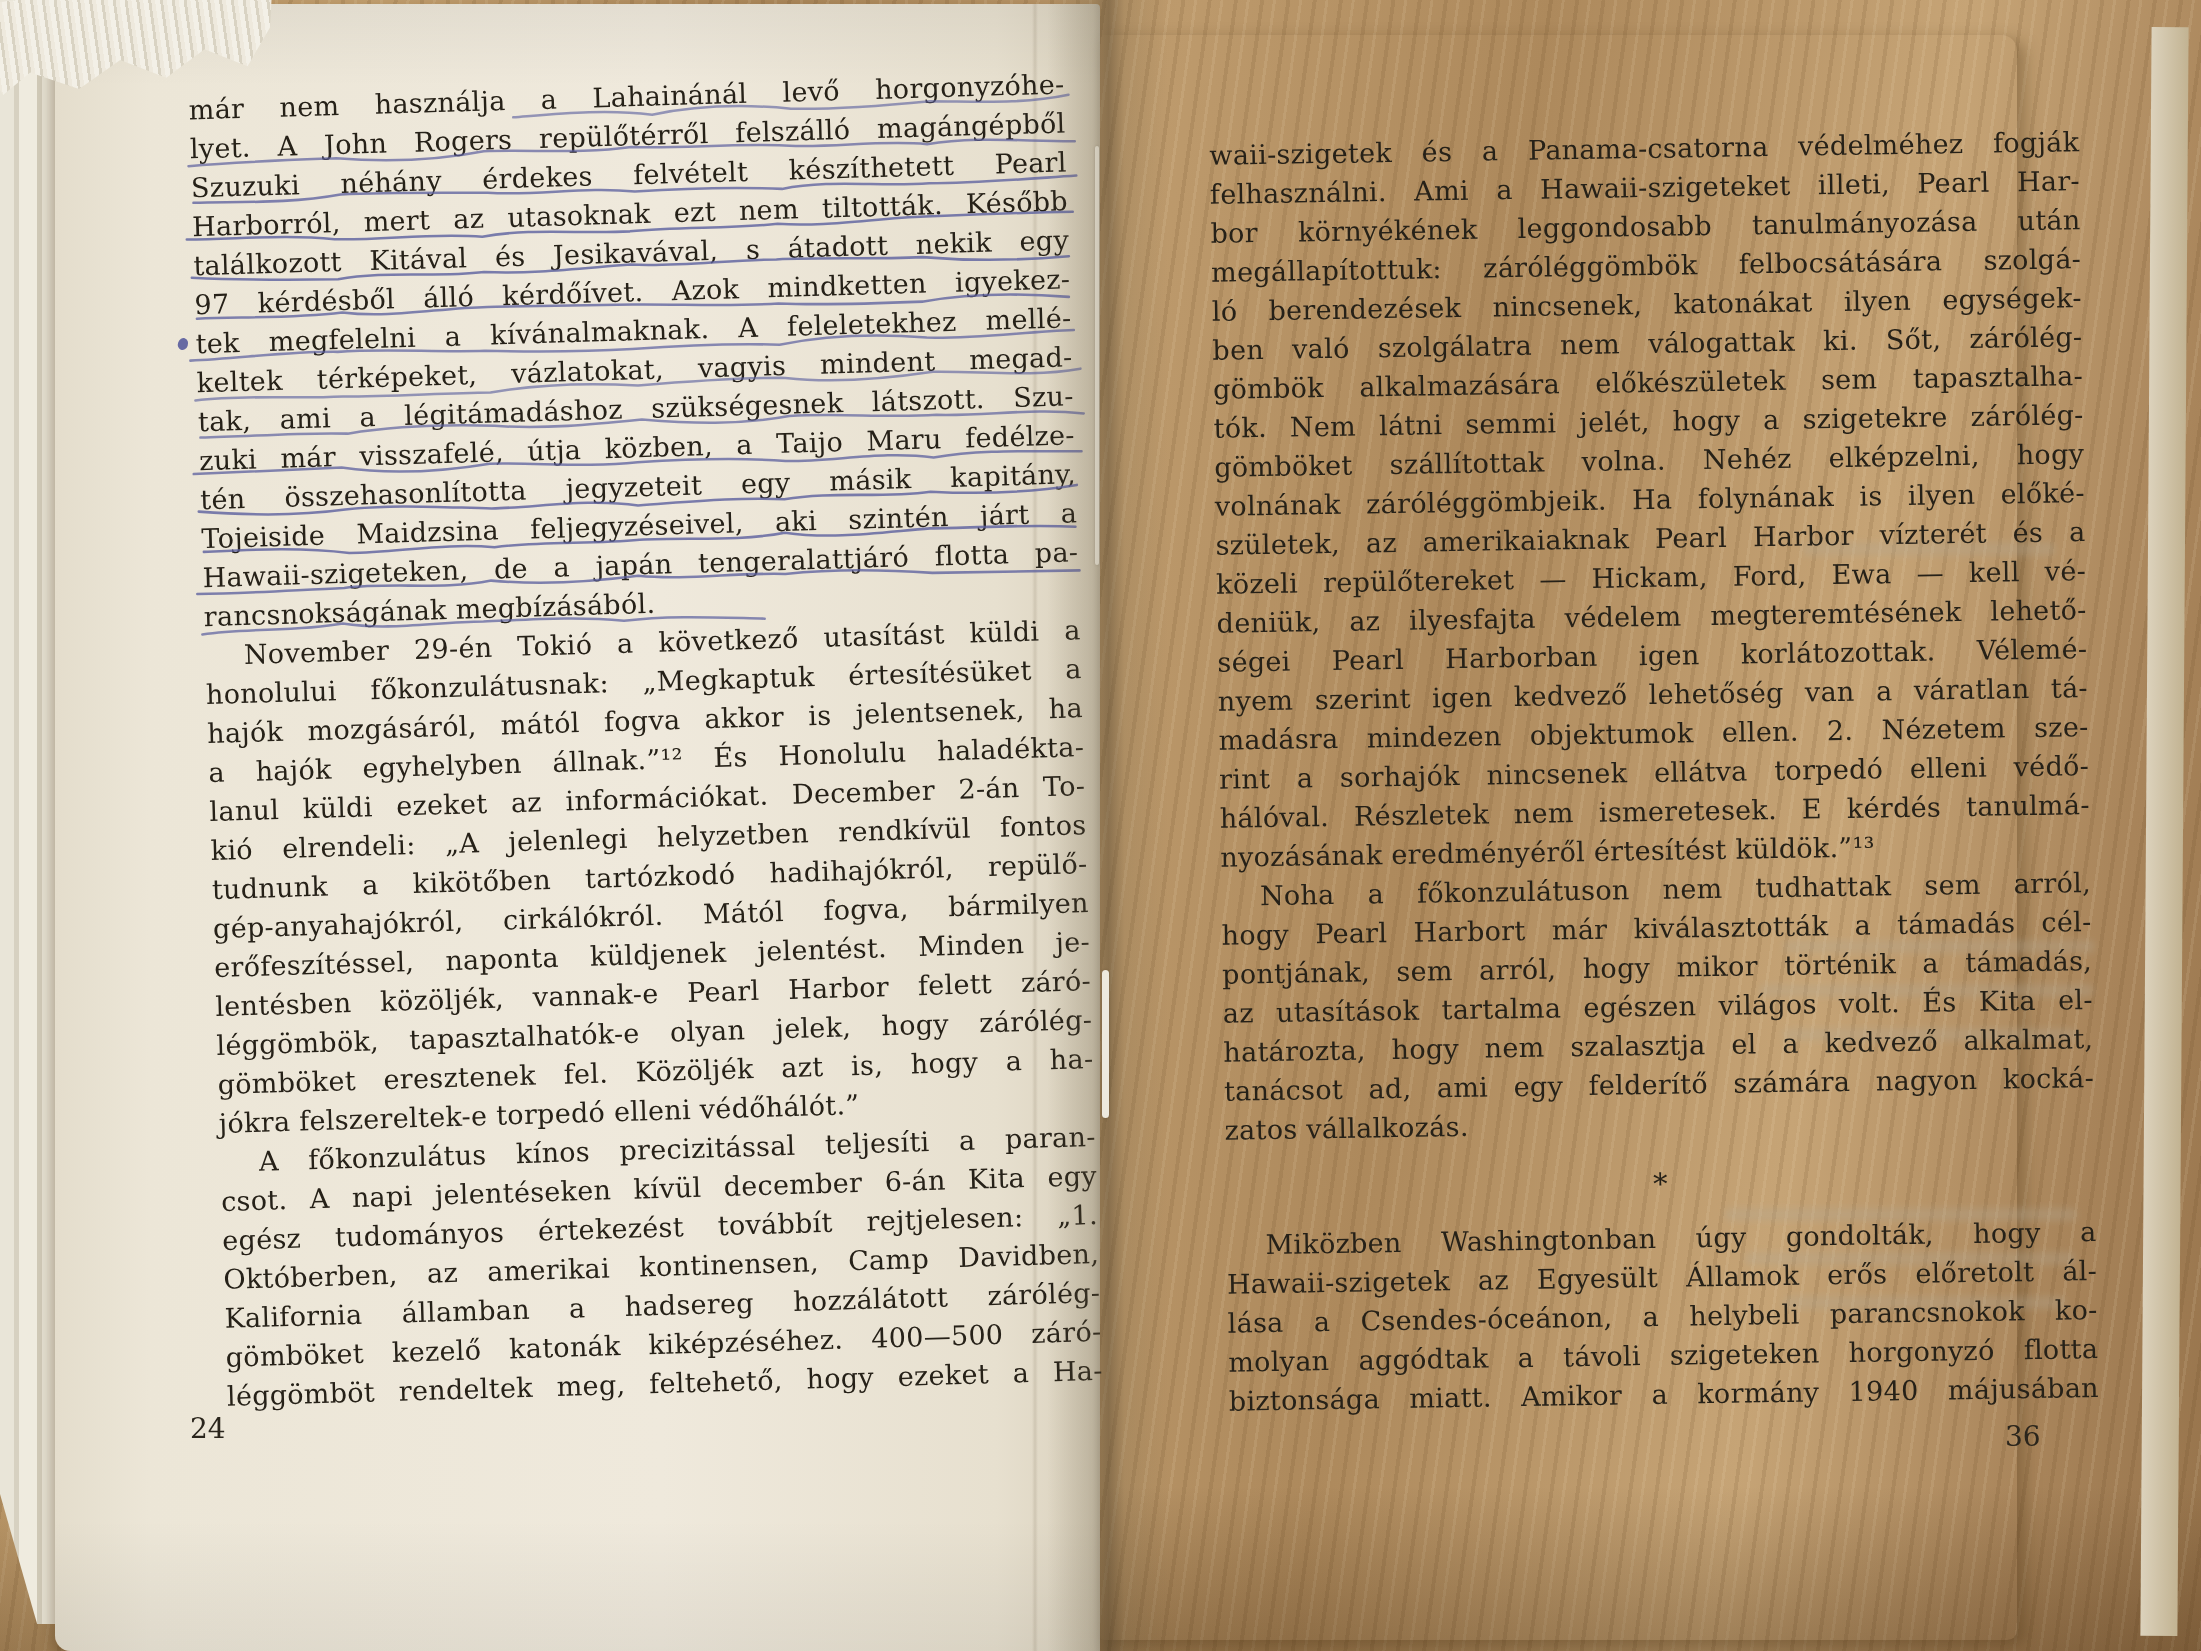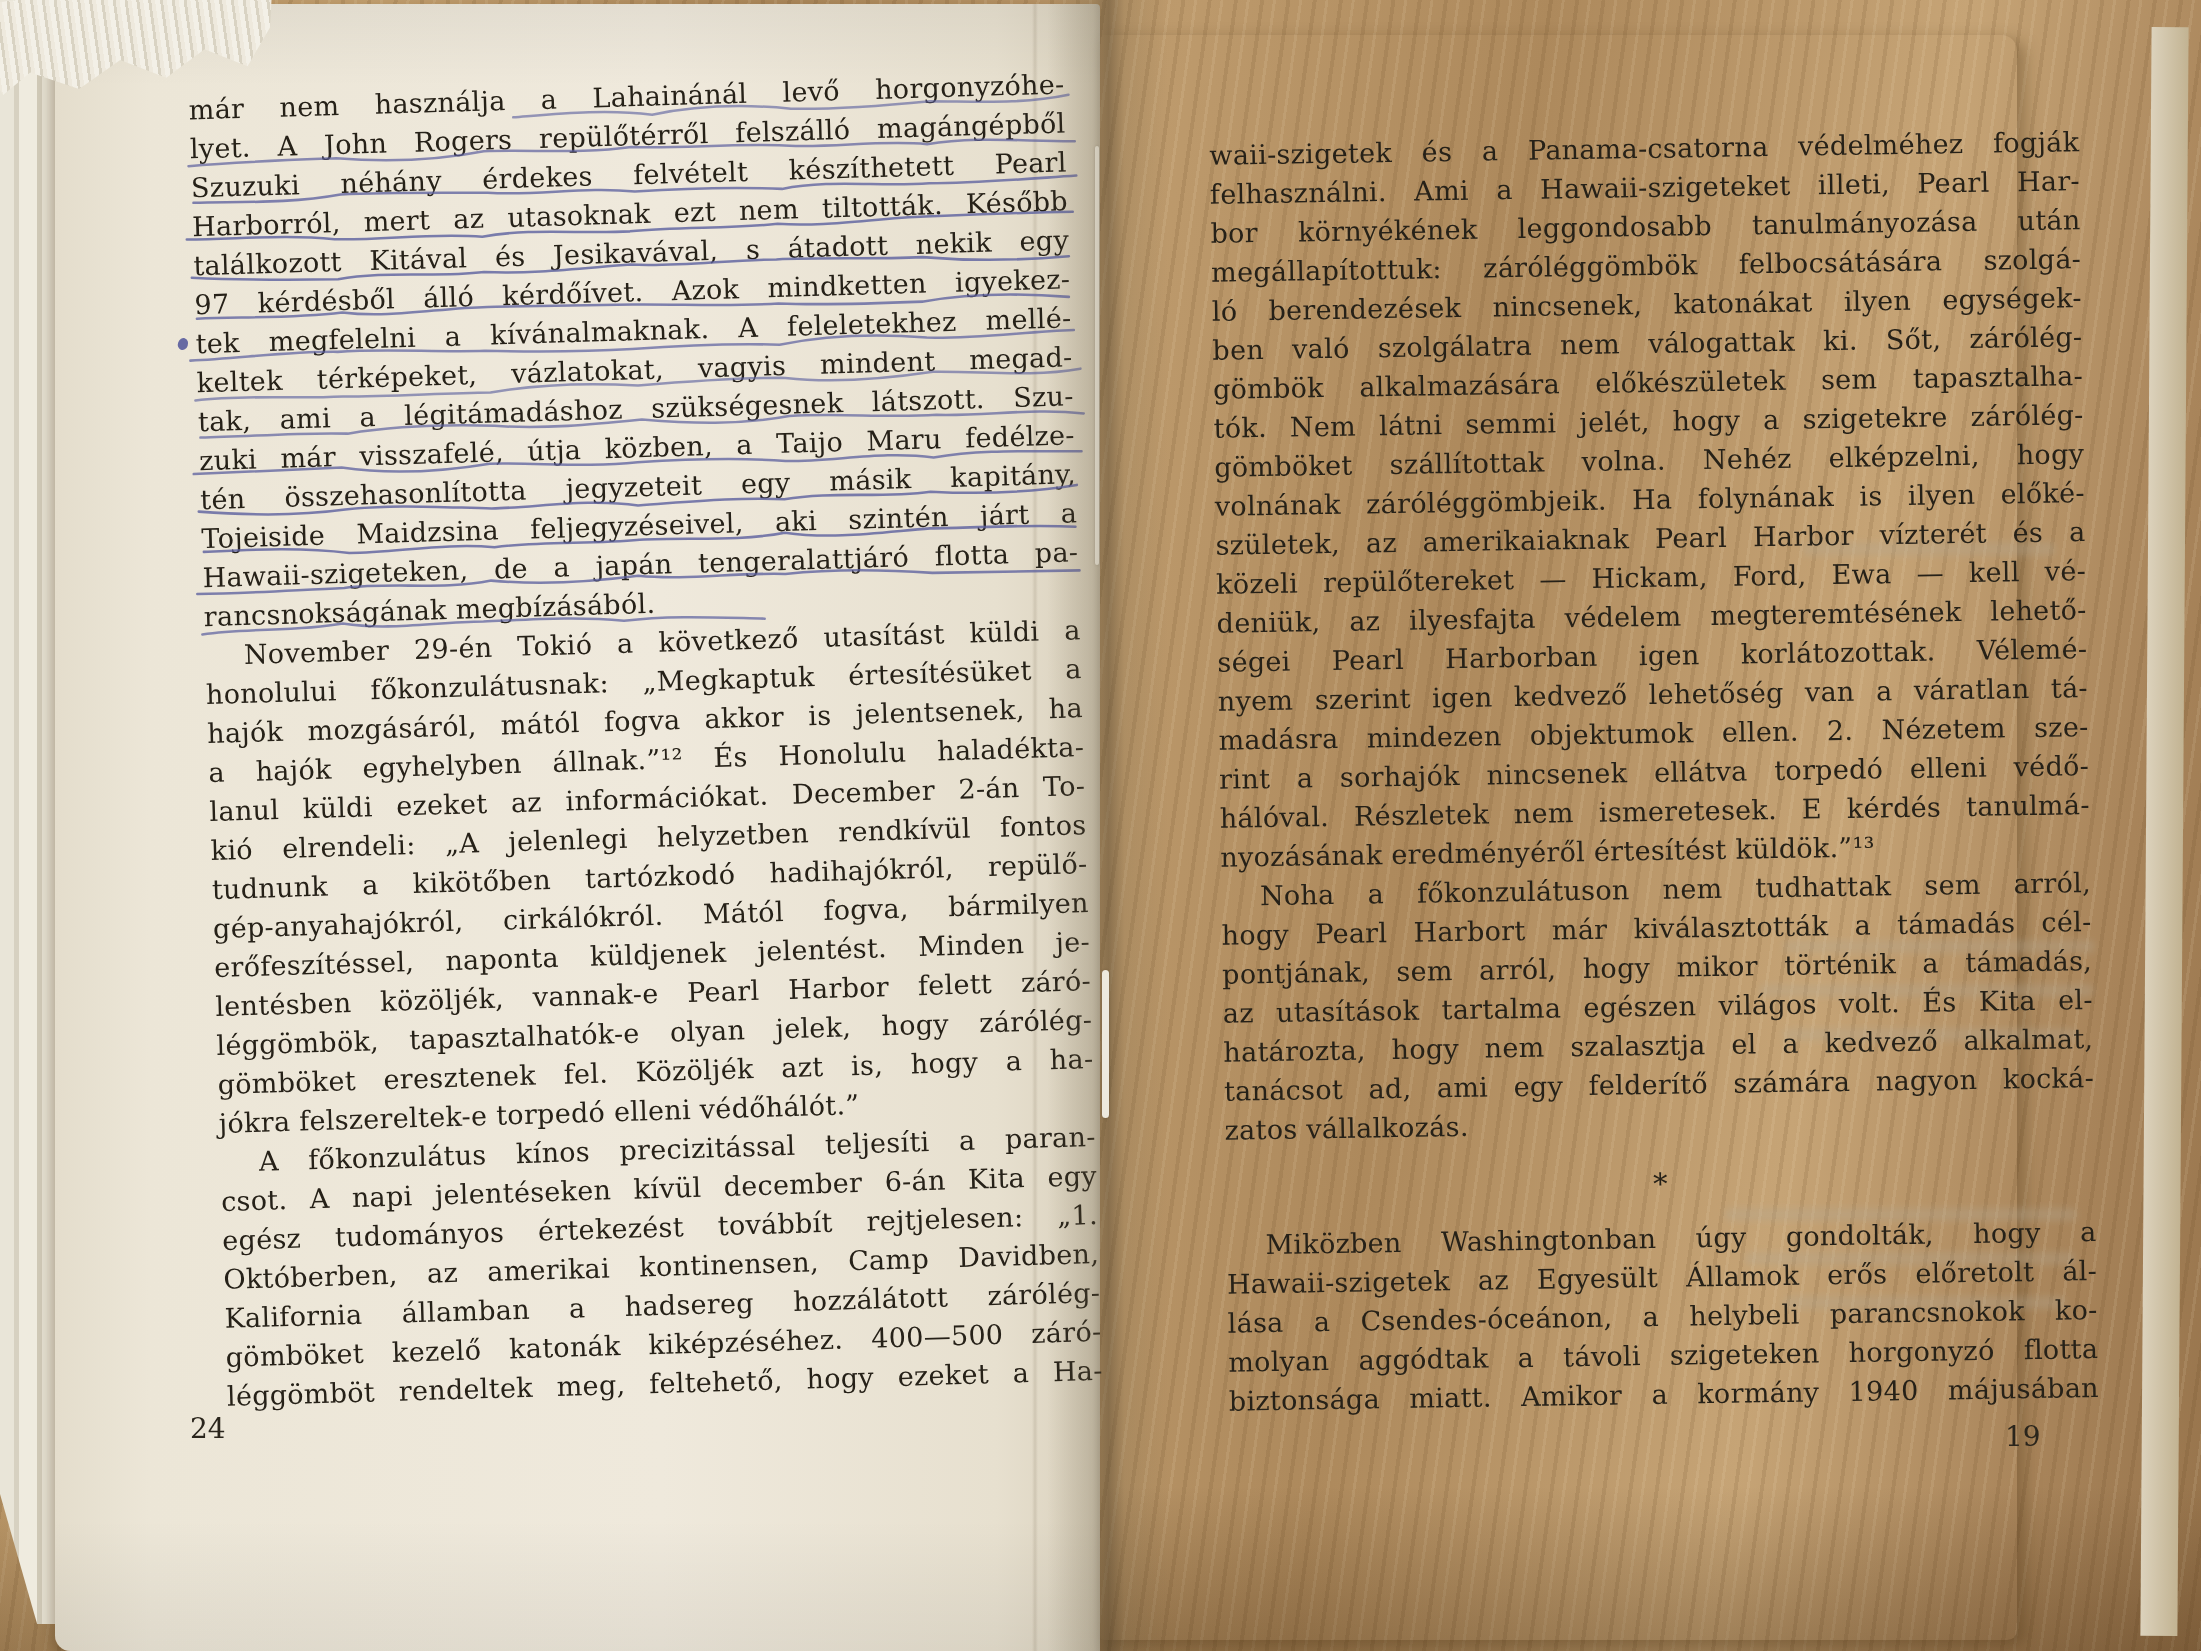--- a/index.html
+++ b/index.html
@@ -173,21 +173,21 @@
         <div class="line">határozta, hogy nem szalasztja el a kedvező alkalmat,</div>
         <div class="line">tanácsot ad, ami egy felderítő számára nagyon kocká-</div>
         <div class="line last">zatos vállalkozás.</div>
         <div class="line sep">*</div>
         <div class="line indent">Miközben Washingtonban úgy gondolták, hogy a</div>
         <div class="line">Hawaii-szigetek az Egyesült Államok erős előretolt ál-</div>
         <div class="line">lása a Csendes-óceánon, a helybeli parancsnokok ko-</div>
         <div class="line">molyan aggódtak a távoli szigeteken horgonyzó flotta</div>
         <div class="line">biztonsága miatt. Amikor a kormány 1940 májusában</div>
       </div>
-    <div class="pagenum pagenum-right">19</div>
+    <div class="pagenum pagenum-right">36</div>
   </div>
 
   <div class="gutter"></div>
   <div class="thread thread-a"></div>
   <div class="thread thread-b"></div>
   <div class="fringe"></div>
 
 </div>
 
 

